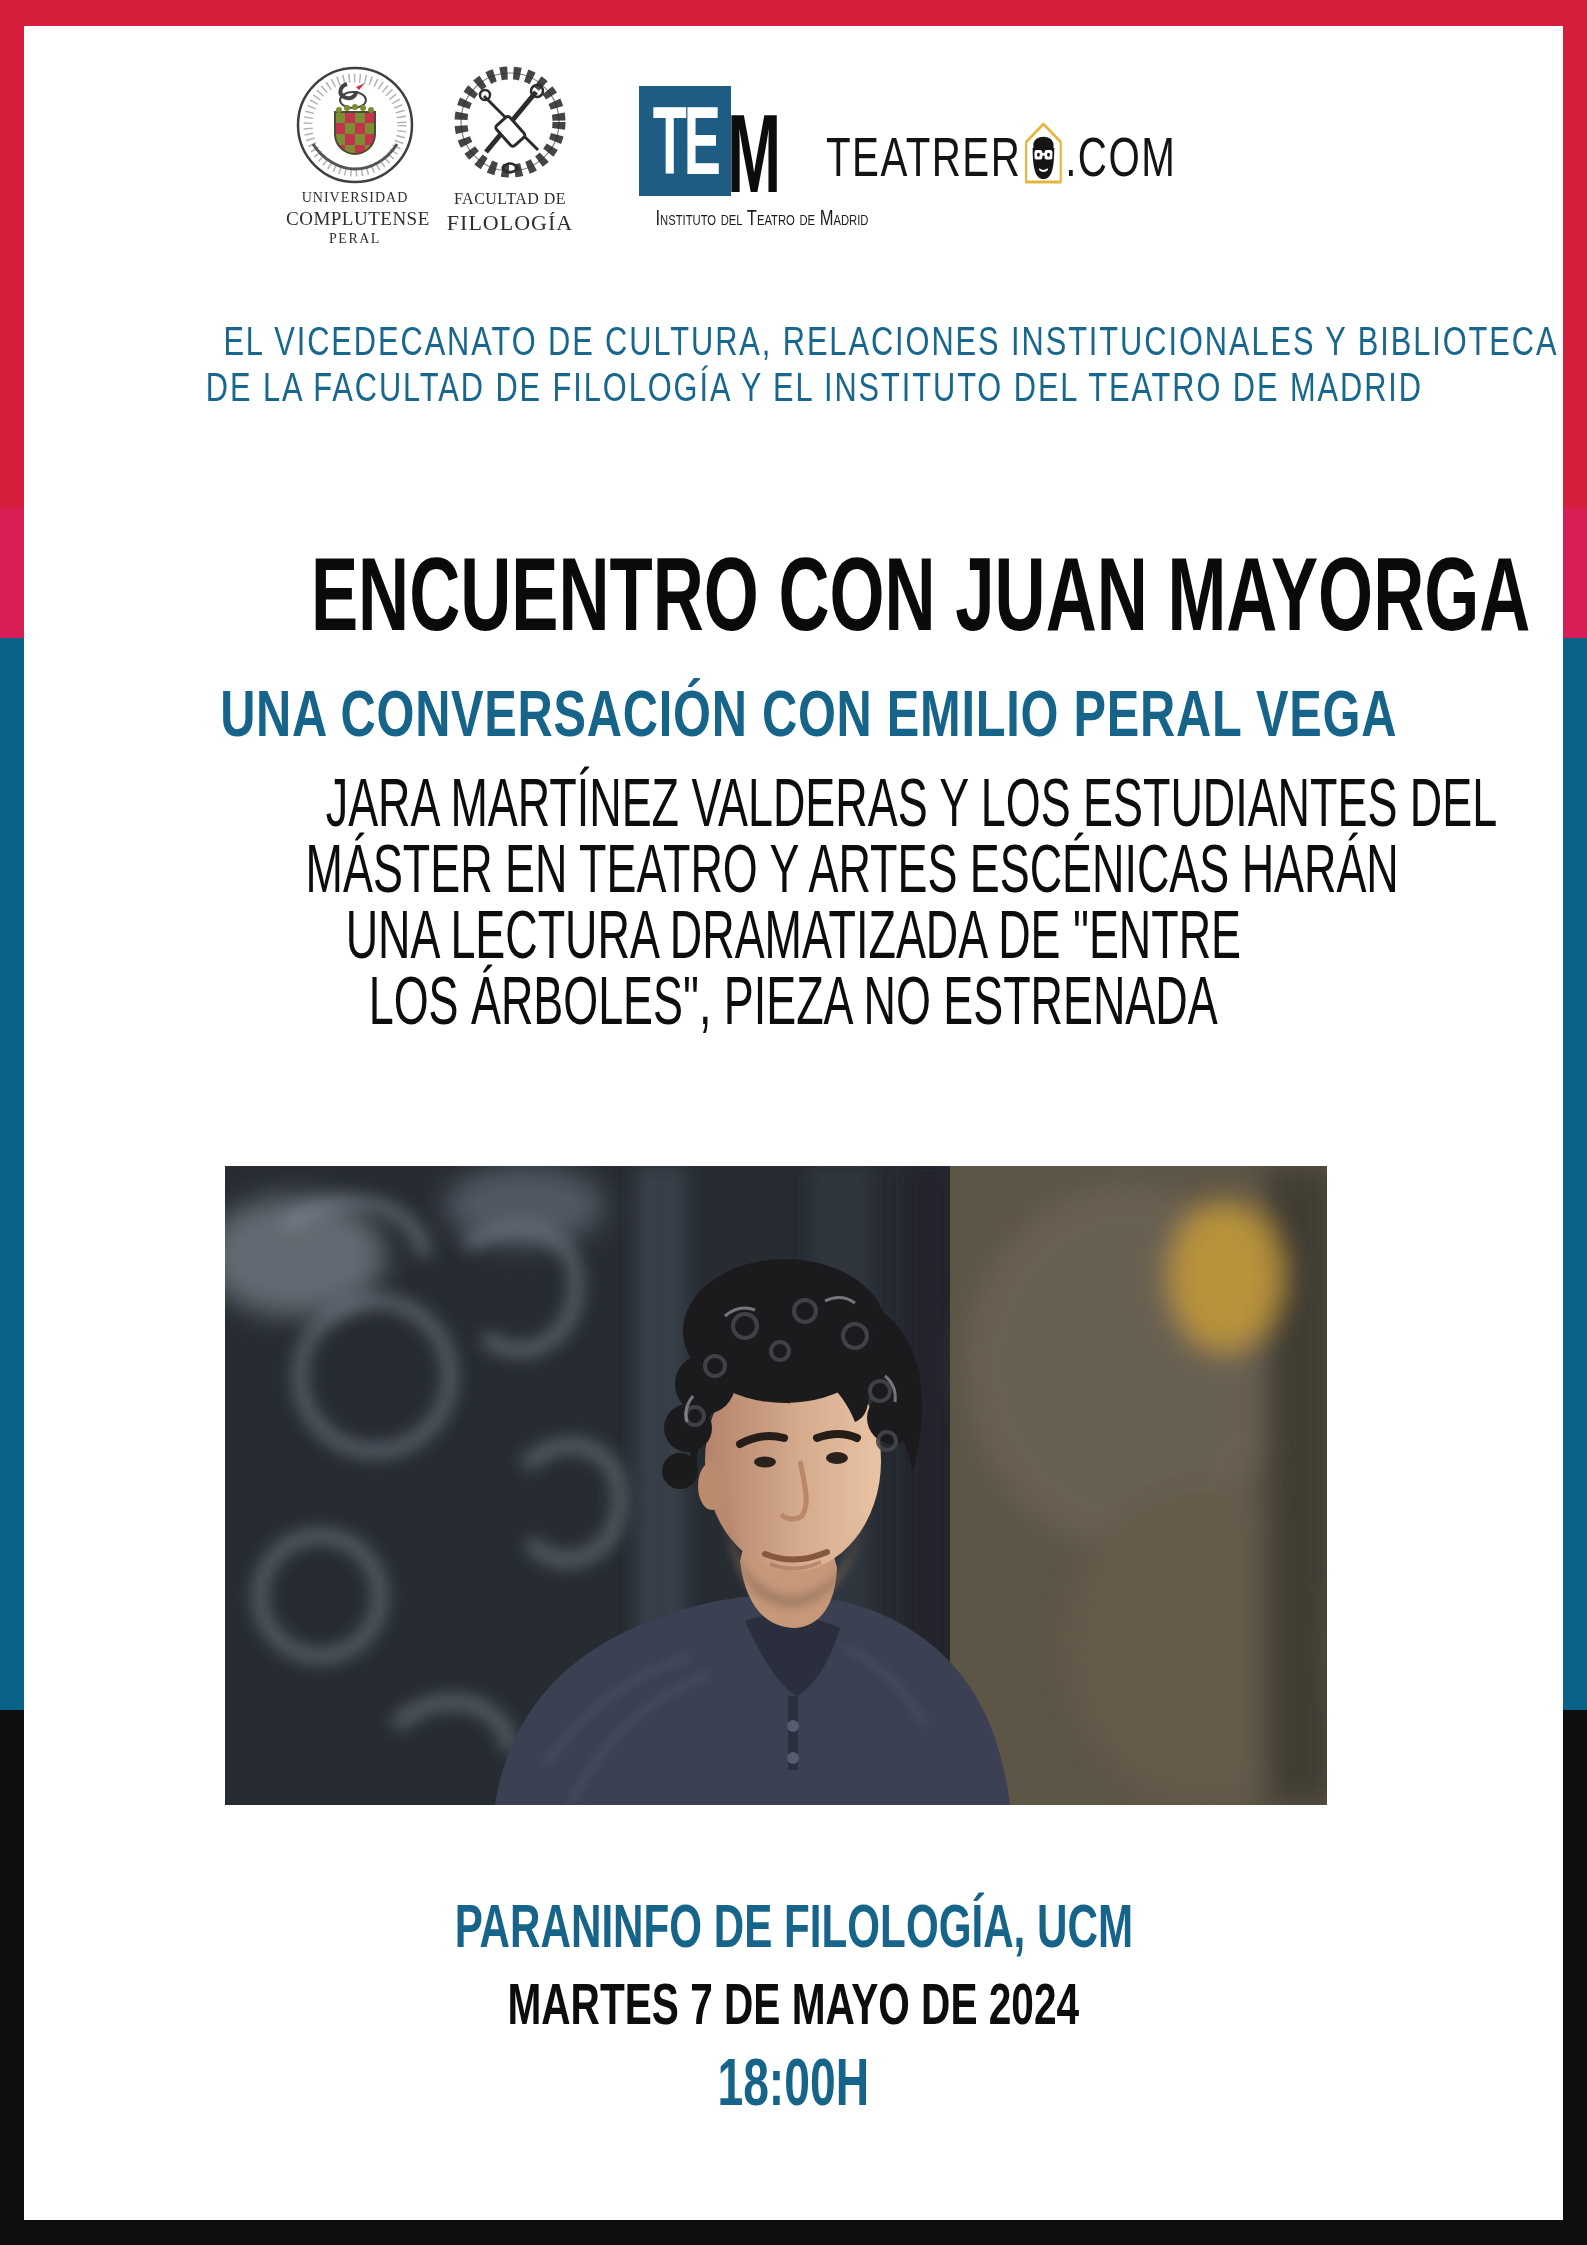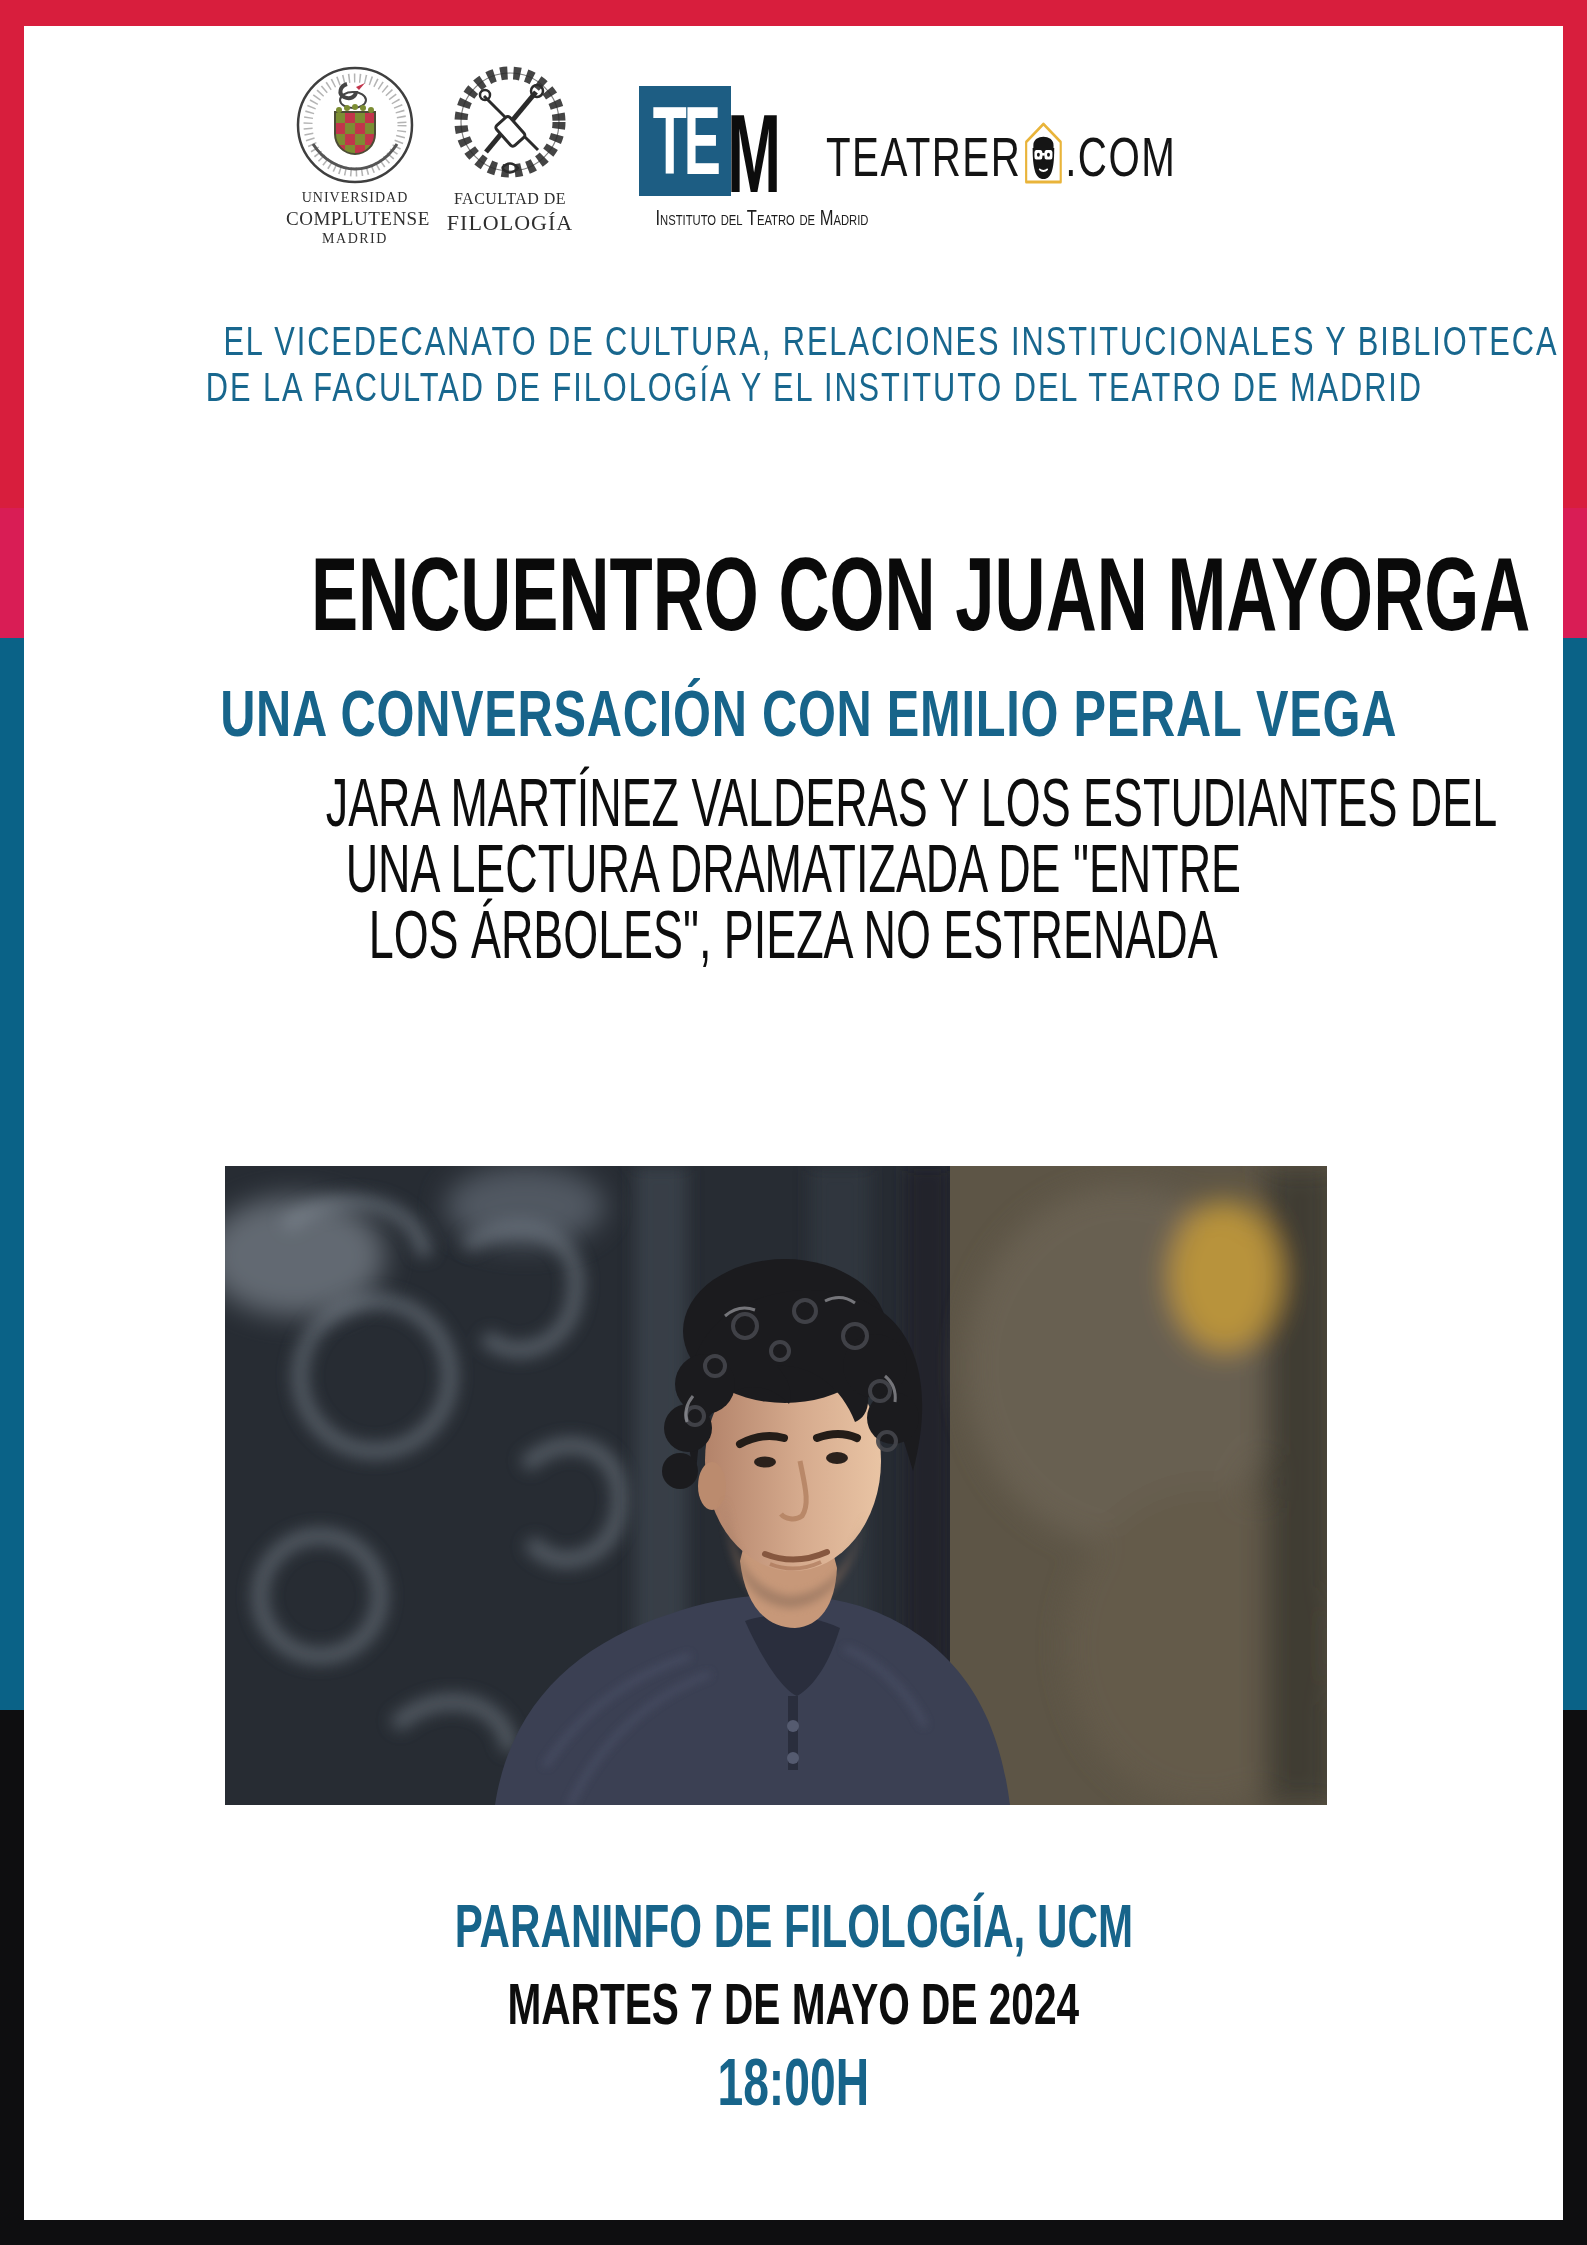--- a/index.html
+++ b/index.html
@@ -100,21 +100,21 @@
         <path d="M40,48 h40 v22 a20 20 0 0 1 -40 0 z" fill="none" stroke="#4c4c35" stroke-width="2"></path>
         <circle cx="44" cy="46" r="3" fill="#7c8d33"></circle>
           <circle cx="52" cy="44" r="3" fill="#7c8d33"></circle>
         <circle cx="60" cy="43" r="3" fill="#7c8d33"></circle>
           <circle cx="68" cy="44" r="3" fill="#7c8d33"></circle>
         <circle cx="76" cy="46" r="3" fill="#7c8d33"></circle>
       </g>
     </svg>
     <div class="serifcap ucm-l1">UNIVERSIDAD</div>
     <div class="serifcap ucm-l2">COMPLUTENSE</div>
-    <div class="serifcap ucm-l3">MADRID</div>
+    <div class="serifcap ucm-l3">PERAL</div>
   </div>
 
   <div class="logo logo-fil">
     <svg class="seal" width="120" height="122" viewBox="0 0 120 122">
       <circle cx="60" cy="58" r="49" fill="none" stroke="#2b2b2b" stroke-width="13" stroke-dasharray="7 6" opacity=".88"></circle>
       <circle cx="60" cy="58" r="49" fill="none" stroke="#2b2b2b" stroke-width="1.2" opacity=".6"></circle>
       <path d="M36,88 L86,28" stroke="#2b2b2b" stroke-width="5"></path>
       <path d="M34,32 L88,86" stroke="#2b2b2b" stroke-width="3"></path>
       <rect x="51" y="54" width="18" height="27" rx="3" transform="rotate(-42 60 67)" fill="#ffffff" stroke="#2b2b2b" stroke-width="3"></rect>
       <circle cx="87" cy="27" r="6" fill="none" stroke="#2b2b2b" stroke-width="2.5"></circle>
@@ -165,20 +165,21 @@
   <div class="band title">
     <span class="cond">ENCUENTRO CON JUAN MAYORGA</span>
   </div>
 
   <div class="band subtitle">
     <span class="cond">UNA CONVERSACIÓN CON EMILIO PERAL VEGA</span>
   </div>
 
   <div class="band desc">
     <div><span class="cond">JARA MARTÍNEZ VALDERAS Y LOS ESTUDIANTES DEL</span></div>
+    <div><span class="cond">MÁSTER EN TEATRO Y ARTES ESCÉNICAS HARÁN</span></div>
     <div><span class="cond">UNA LECTURA DRAMATIZADA DE "ENTRE</span></div>
     <div><span class="cond">LOS ÁRBOLES", PIEZA NO ESTRENADA</span></div>
   </div>
 
   <div class="photo">
     <svg viewBox="0 0 1102 639" preserveAspectRatio="none">
       <defs>
         <linearGradient id="skin" x1="0" y1="0" x2="1" y2="0">
           <stop offset="0" stop-color="#b3836a"></stop>
             <stop offset=".55" stop-color="#d6ab8e"></stop>

